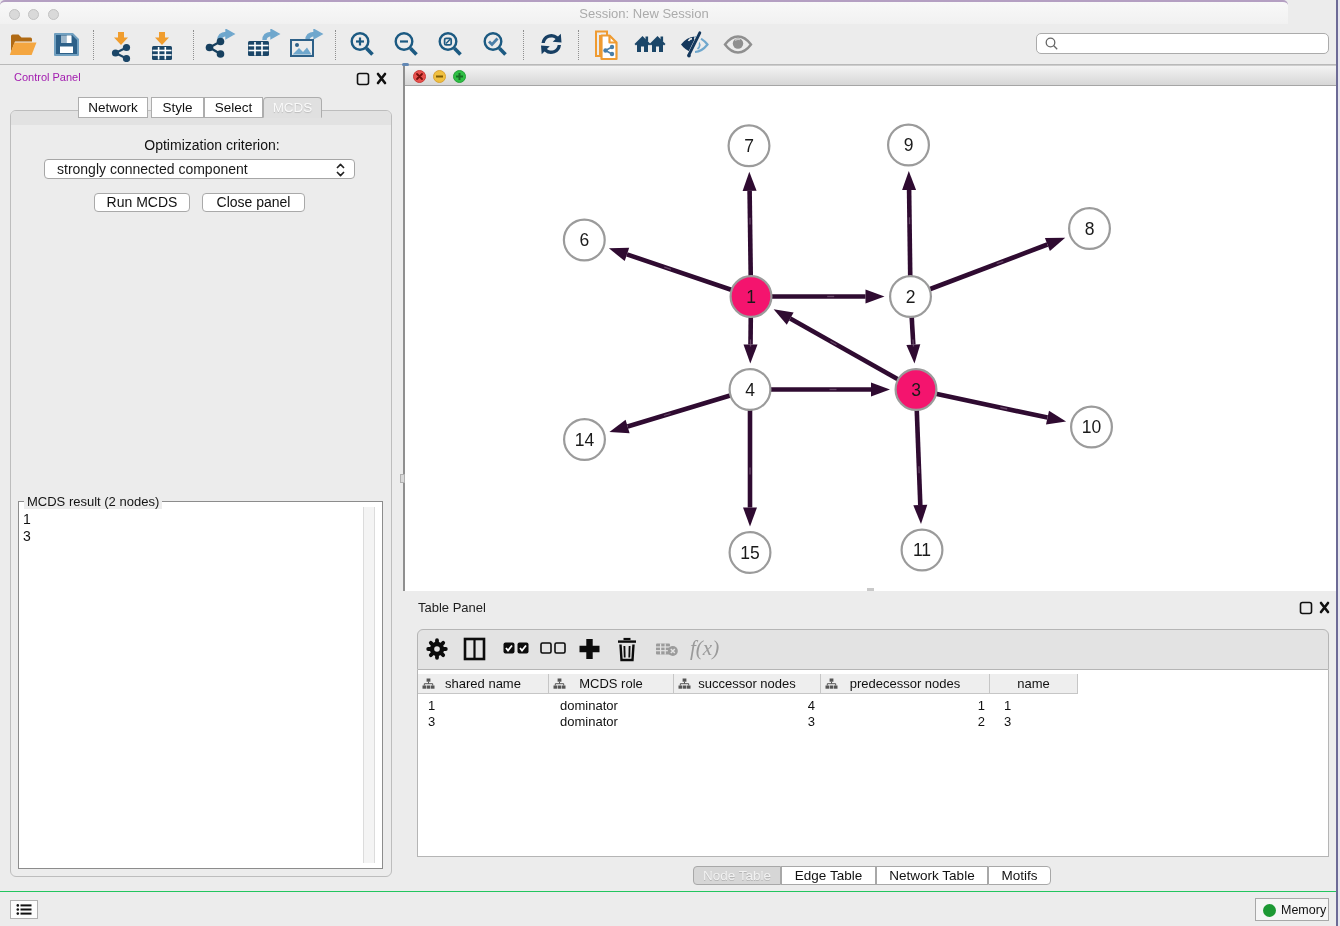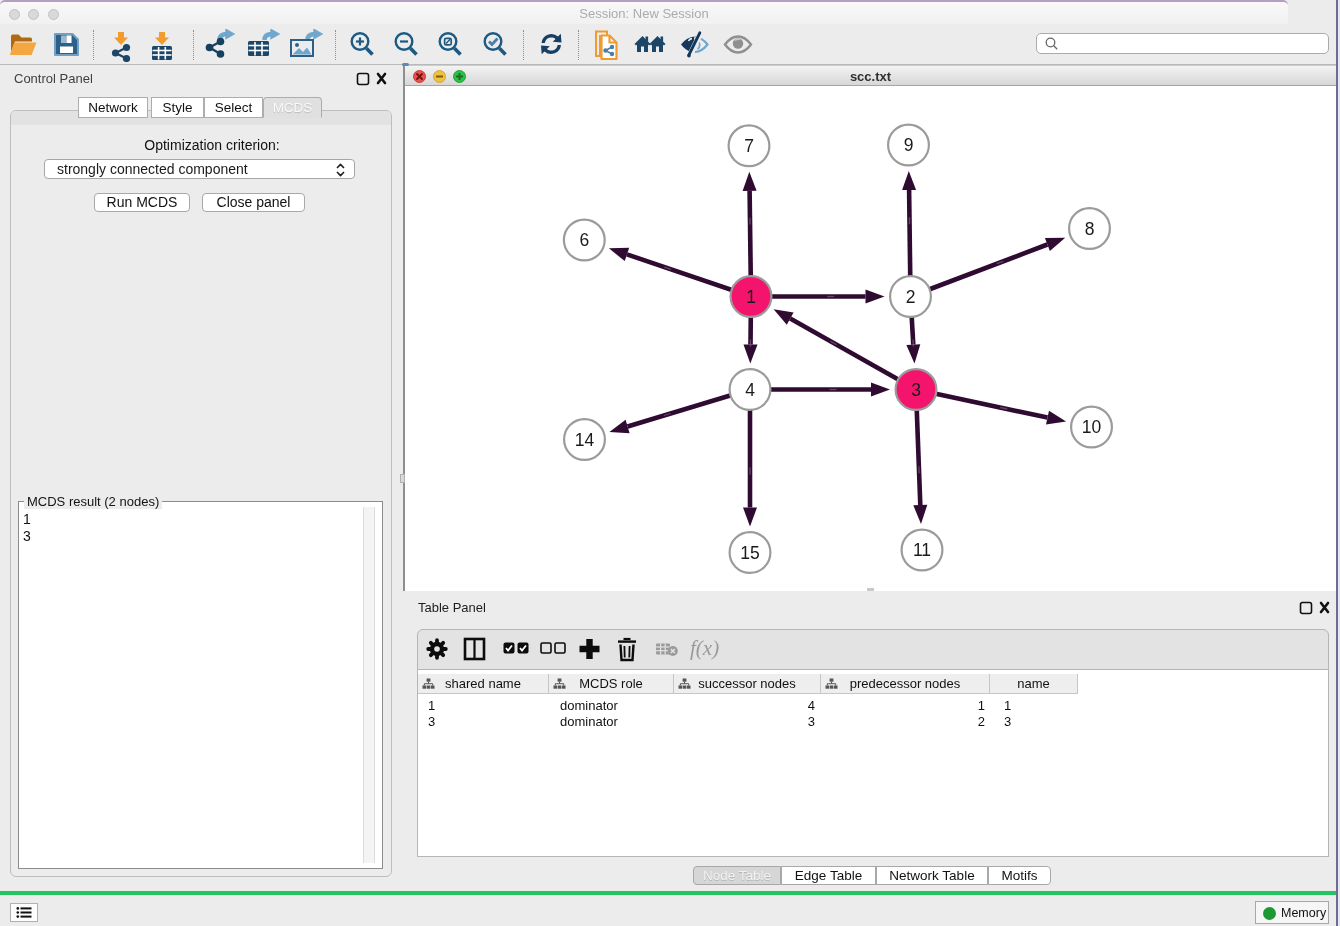--- a/index.html
+++ b/index.html
@@ -19,21 +19,21 @@
   
   #toolbar { left:0; top:26px; width:1340px; height:39px; background:#ececec;
     border-bottom:1px solid #b9b9b9; }
   .tsep { position:absolute; top:4px; height:30px; width:0;
     border-left:1px dotted #8f8f8f; }
   .ticon { position:absolute; top:3px; }
   #searchbox { position:absolute; left:1036px; top:7px; width:293px; height:21px;
     background:#fff; border:1px solid #ababab; border-radius:5px; }
 
   
-  #cp-title { left:14px; top:71px; font-size:13px; color:#404040; }
+  #cp-title { left:14px; top:71px; font-size:11px; color:#a21caf; }
   .cp-tab { position:absolute; top:97px; height:21px; background:#fff;
     border:1px solid #adadad; font-size:13.5px; color:#111; text-align:center;
     line-height:19px; }
   #cp-box { left:10px; top:110px; width:382px; height:767px; background:#ececec;
     border:1px solid #bdbdbd; border-radius:6px; }
   #cp-strip { left:11px; top:111px; width:380px; height:14px; background:#e2e2e2;
     border-radius:5px 5px 0 0; }
   #opt-label { left:0px; top:137px; width:400px; text-align:center; font-size:14px; color:#111;margin-left:12px; }
   #opt-select { left:44px; top:159px; width:311px; height:20px; background:#fff;
     border:1px solid #a6a6a6; border-radius:4px; font-size:14px; color:#1a1a1a;
@@ -65,21 +65,21 @@
     border:1px solid #b5b5b5; border-top:none; }
   .th-cell { position:absolute; top:0; height:20px; background:#eeeeee;
     border-right:1px solid #c6c6c6; border-bottom:1px solid #c6c6c6;
     font-size:13px; color:#111; text-align:center; line-height:19px; }
   .td-txt { position:absolute; font-size:13px; color:#111; }
   .tab-b { position:absolute; top:866px; height:19px; border:1px solid #a8a8a8;
     background:#fff; font-size:13.5px; color:#111; text-align:center; line-height:17px; }
 
   
   #statusbar { left:0; top:891px; width:1340px; height:24px; background:#ececec;
-    border-top:4px solid #22c55e; }
+    border-top:1px solid #22c55e; }
   #list-btn { position:absolute; left:10px; top:8px; width:28px; height:19px;
     background:#fdfdfd; border:1px solid #b1b1b1; }
   #mem-btn { position:absolute; left:1255px; top:6px; width:74px; height:23px;
     background:#f6f6f6; border:1px solid #a8a8a8; font-size:12.5px; color:#111;
     line-height:21px; text-align:right; padding-right:9px; }
   #right-edge { left:1336px; top:0; width:2px; height:926px; background:#6c6a96; }
   #right-edge2 { left:1338px; top:0; width:2px; height:926px; background:#e6e6ee; }
 </style>
 </head>
 <body>
@@ -274,21 +274,20 @@
     <div class="mac-dot" style="left:48px; background:#2ebf44; border:1px solid #25a13a;"></div>
     <svg class="mac-sym" style="position:absolute;left:8px;top:4px" width="13" height="13" viewBox="0 0 13 13">
       <path d="M4 4 L9 9 M9 4 L4 9" stroke="#75100c" stroke-width="1.8" stroke-linecap="round"></path>
     </svg>
     <svg class="mac-sym" style="position:absolute;left:28px;top:4px" width="13" height="13" viewBox="0 0 13 13">
       <path d="M3 6.5 L10 6.5" stroke="#7d5c06" stroke-width="2"></path>
     </svg>
     <svg class="mac-sym" style="position:absolute;left:48px;top:4px" width="13" height="13" viewBox="0 0 13 13">
       <path d="M6.5 3 L6.5 10 M3 6.5 L10 6.5" stroke="#176e26" stroke-width="2"></path>
     </svg>
-    <div id="net-title">scc.txt</div>
   </div>
   <svg id="GRAPH" style="position:absolute;left:1px;top:21px" width="934" height="505" viewBox="0 0 934 505">
 <g stroke="#2f0b31" stroke-width="4.6">
   <line x1="345.0" y1="210.5" x2="343.6" y2="104.8"></line>
   <line x1="345.0" y1="210.5" x2="220.9" y2="168.4"></line>
   <line x1="345.0" y1="210.5" x2="459.5" y2="210.5"></line>
   <line x1="345.0" y1="210.5" x2="344.5" y2="258.5"></line>
   <line x1="504.5" y1="210.5" x2="503.1" y2="104.0"></line>
   <line x1="504.5" y1="210.5" x2="641.4" y2="158.5"></line>
   <line x1="504.5" y1="210.5" x2="507.3" y2="258.6"></line>

